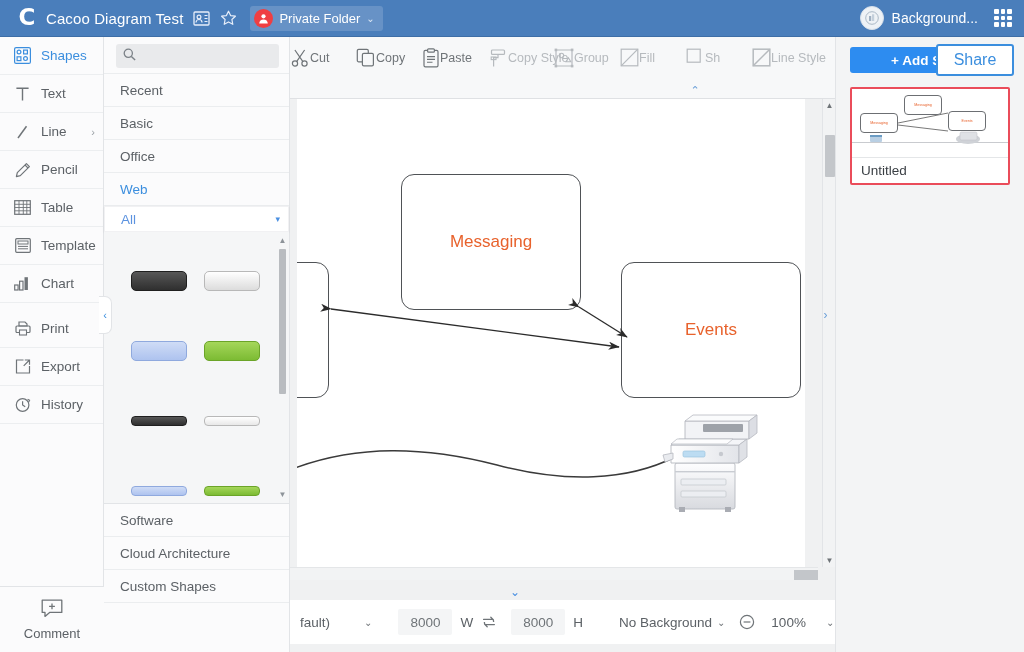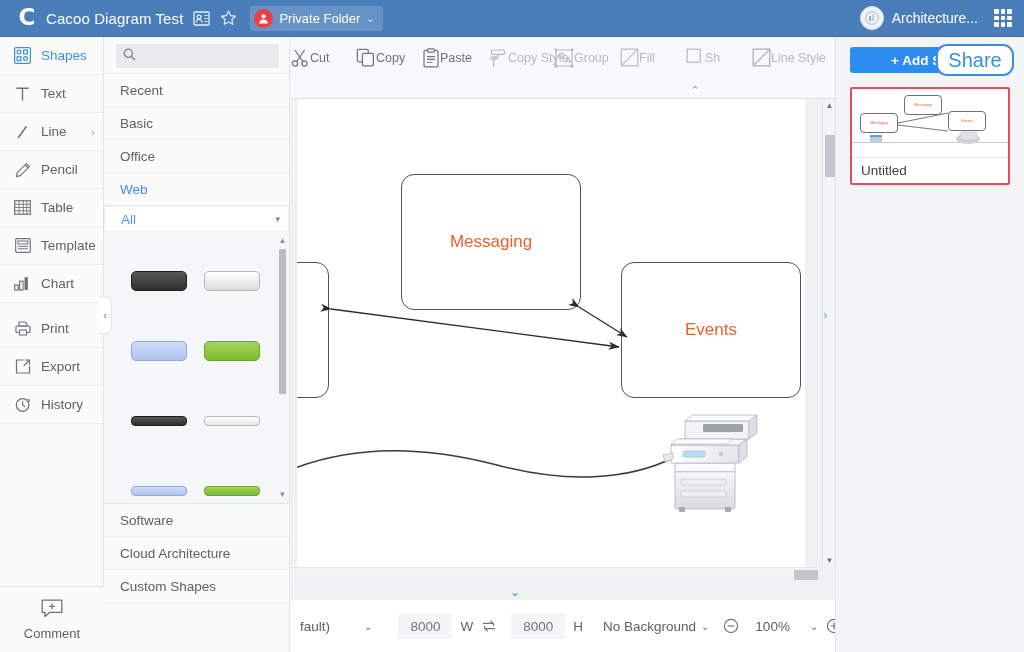--- a/index.html
+++ b/index.html
@@ -163,22 +163,22 @@
     width: 66px; padding-top: 7px;
     display: flex; flex-direction: row; align-items: center;
   }
   .tool .t-ico { height: 27px; display: flex; align-items: center; justify-content: center; color: #6f7478; }
   .tool .t-lbl { font-size: 12.5px; color: #6f7478; margin-top: 1px; white-space: nowrap; }
   .tool.dim .t-ico, .tool.dim .t-lbl { color: #b6babe; }
   .share-wrap {
     position: absolute; right: 10px; top: 44px; z-index: 6;
   }
   .share-btn {
-    width: 78px; height: 32px; border: 2px solid #3b8ede; border-radius: 11px;
-    background: #ffffff; color: #3b8ede; font-size: 20px;
+    width: 78px; height: 32px; border: 2px solid #3b8ede; border-radius: 3px;
+    background: #ffffff; color: #3b8ede; font-size: 16px;
     display: flex; align-items: center; justify-content: center;
     font-family: "Liberation Sans", sans-serif;
   }
   .toolbar-collapse {
     position: absolute; left: 684px; top: 85px; width: 22px; height: 13px;
     color: #6a9fd8; font-size: 11px; text-align: center; line-height: 11px; z-index: 6;
   }
 
   
   .canvas-area {
@@ -223,21 +223,21 @@
     position: absolute; left: 214px; top: 487px; width: 22px; height: 13px;
     color: #4a90e2; font-size: 12px; text-align: center; line-height: 12px;
   }
   .canvas-collapse-rt {
     position: absolute; left: 529px; top: 205px; width: 13px; height: 22px;
     color: #6a9fd8; font-size: 12px; text-align: center; line-height: 22px;
   }
 
   
   .bottombar {
-    position: absolute; left: 290px; top: 600px; width: 734px; height: 52px;
+    position: absolute; left: 290px; top: 600px; width: 734px; height: 44px;
     background: #ffffff; display: flex; align-items: center; overflow: hidden;
   }
   .bb-select {
     height: 26px; display: flex; align-items: center; padding: 0 8px;
     font-size: 13.5px; color: #5c6166; background: #ffffff;
   }
   .bb-num {
     width: 54px; height: 26px; background: #f4f5f6; border-radius: 2px;
     display: flex; align-items: center; justify-content: center;
     font-size: 13.5px; color: #6f7478;
@@ -308,21 +308,21 @@
     </div>
 
     <div class="topbar-right">
       <div class="user-avatar">
         <svg width="14" height="14" viewBox="0 0 14 14">
           <circle cx="7" cy="7" r="6.3" fill="none" stroke="#aab8c6" stroke-width="1"></circle>
           <rect x="4" y="5" width="2.2" height="5" fill="#9fb0c2"></rect>
           <rect x="7" y="3.3" width="2.2" height="6.7" fill="#c3cfdb"></rect>
         </svg>
       </div>
-      <div class="user-name">Architecture...</div>
+      <div class="user-name">Background...</div>
       <div class="grid-dots">
         <i></i>
           <i></i>
           <i></i>
           <i></i>
           <i></i>
           <i></i>
           <i></i>
           <i></i>
           <i></i>
@@ -723,21 +723,21 @@
         <path d="M2.6 5.4h9.4l-2.2-2.2M13.4 10.6H4l2.2 2.2" fill="none" stroke="currentColor" stroke-width="1.3" stroke-linecap="round" stroke-linejoin="round"></path>
         <path d="M12 5.4a4.6 4.6 0 0 1 .6 2.6M4 10.6a4.6 4.6 0 0 1-.6-2.6" fill="none" stroke="currentColor" stroke-width="1.3"></path>
       </svg>
     </span>
 
     <div class="bb-num" style="margin-left:14px;">
       <span>8000</span>
     </div>
     <span class="bb-unit">H</span>
 
-    <div class="bb-select" style="margin-left:4px;">
+    <div class="bb-select" style="margin-left:20px;">
       <span>No Background</span>
       <span class="bb-caret">⌄</span>
     </div>
 
     <span class="bb-ico" style="margin-left:6px;">
       <svg width="16" height="16" viewBox="0 0 16 16">
         <circle cx="8" cy="8" r="6.6" fill="none" stroke="currentColor" stroke-width="1.2"></circle>
         <path d="M4.6 8h6.8" stroke="currentColor" stroke-width="1.2"></path>
       </svg>
     </span>

